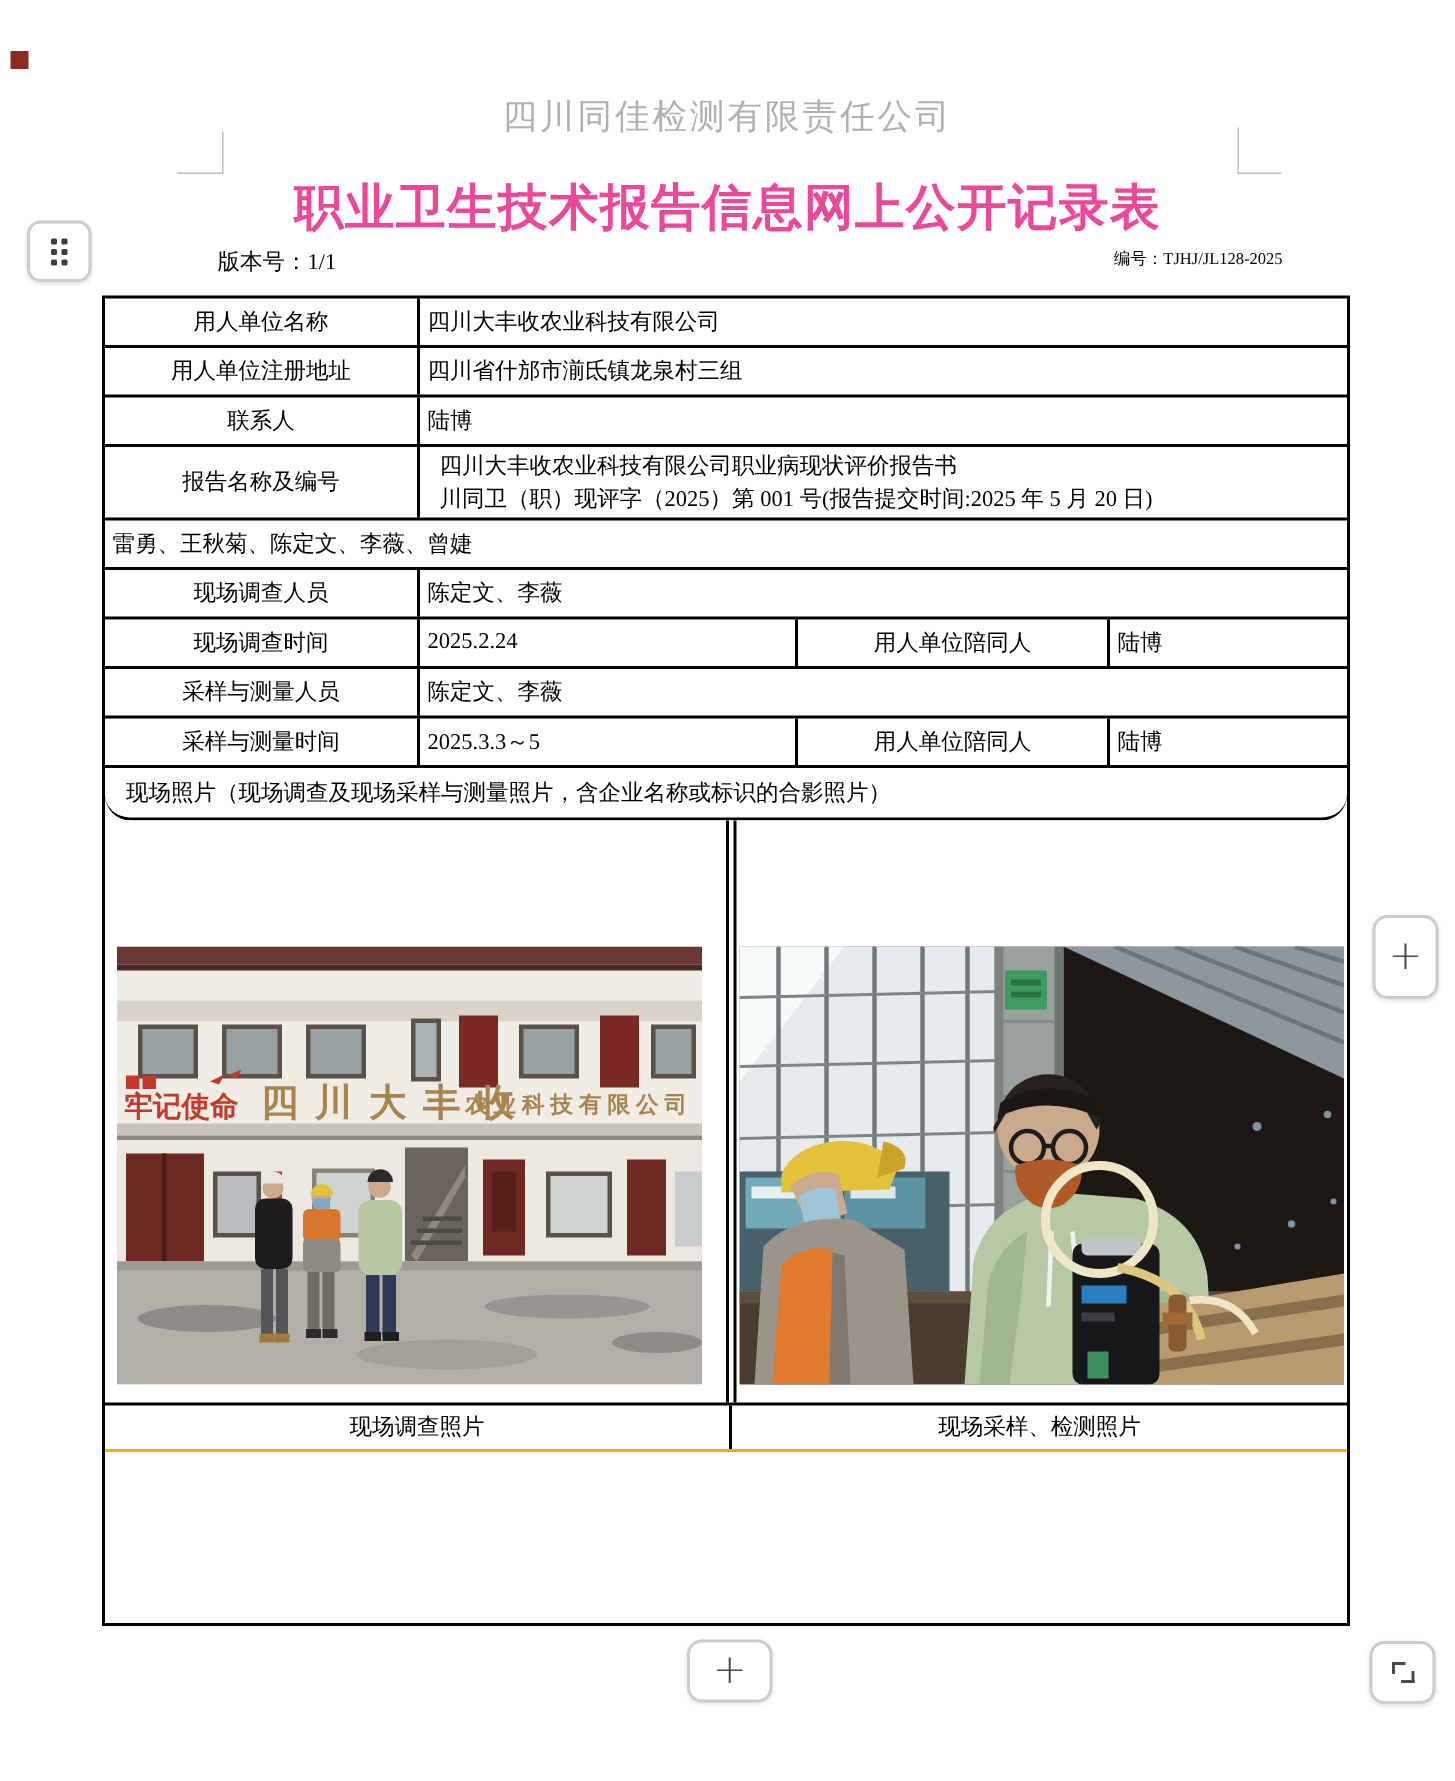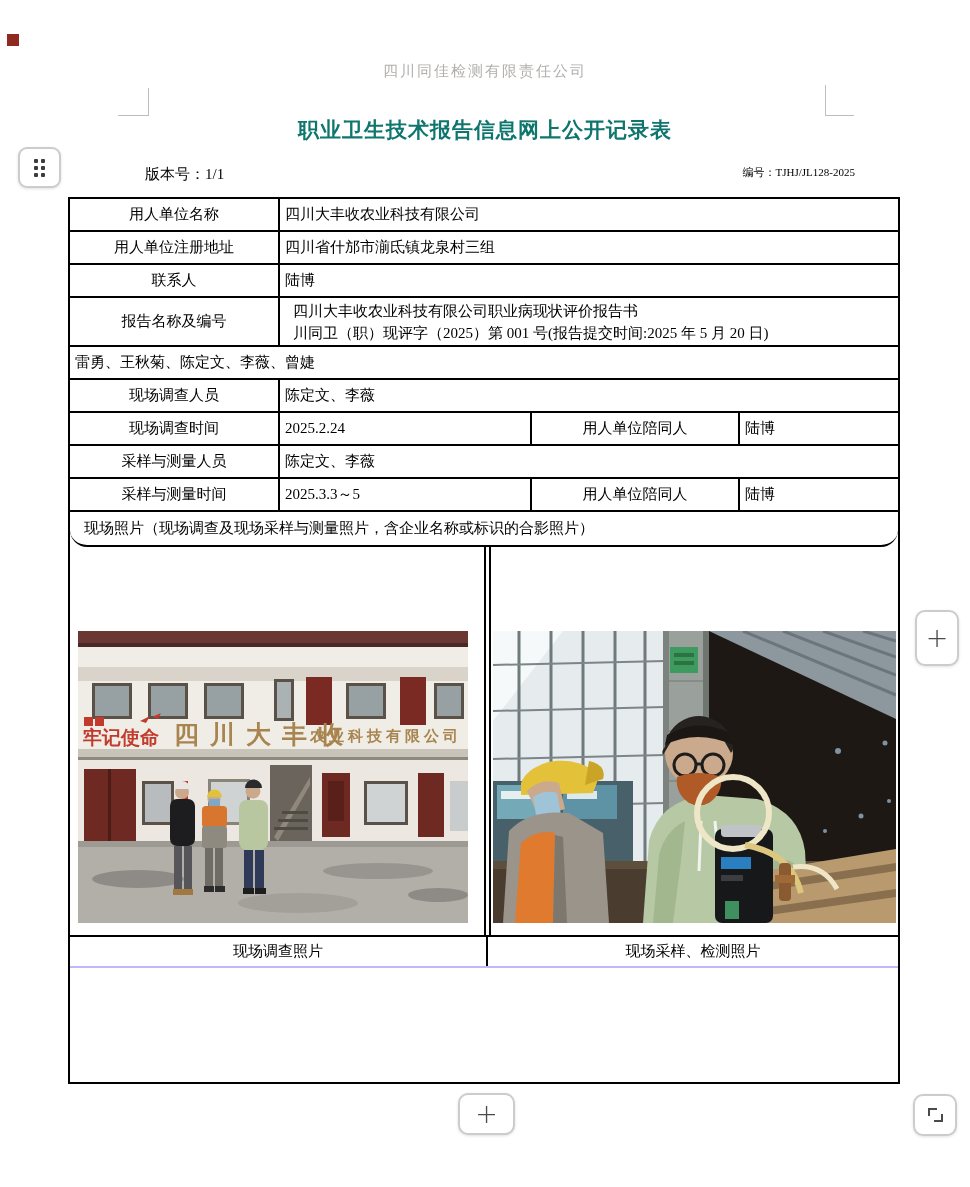--- a/index.html
+++ b/index.html
@@ -1,23 +1,23 @@
 <!DOCTYPE html>
 <html><head>
 <meta charset="utf-8">
 <style>
   html,body{margin:0;padding:0;background:#ffffff;}
   #screen{position:relative;width:970px;height:1187px;background:#ffffff;overflow:hidden;
           font-family:"Liberation Serif","DejaVu Serif",serif;color:#000;}
 
   
   .company-header{position:absolute;left:0;right:0;top:62px;text-align:center;
-    font-size:15px;letter-spacing:2px;color:#b2b0ae;font-weight:400;}
+    font-size:23px;letter-spacing:2px;color:#b2b0ae;font-weight:400;}
   .doc-title{position:absolute;left:0;right:0;top:116px;text-align:center;
-    font-size:21px;font-weight:700;letter-spacing:1px;color:#0f766e;}
+    font-size:33px;font-weight:700;letter-spacing:1px;color:#ec4899;}
   .version{position:absolute;left:145px;top:165px;font-size:15px;}
   .code{position:absolute;right:115px;top:165px;font-size:11px;}
 
   
   .red-marker{position:absolute;left:7px;top:34px;width:12px;height:12px;background:#8f2a21;}
   .crop-left{position:absolute;left:118px;top:88px;width:30px;height:27px;
     border-right:1px solid #bdbdbd;border-bottom:1px solid #bdbdbd;}
   .crop-right{position:absolute;left:825px;top:85px;width:28px;height:30px;
     border-left:1px solid #bdbdbd;border-bottom:1px solid #bdbdbd;}
 
@@ -32,21 +32,21 @@
   .w252{width:252px;flex:none;border-right:2px solid #000;}
   .w210b{width:208px;flex:none;border-right:2px solid #000;justify-content:center;}
   .w-last{flex:1;}
   .h33{height:33px;} .h49{height:49px;}
   .report-val{flex-direction:column;align-items:flex-start;justify-content:center;line-height:22px;padding-left:13px;}
   .photos-header{height:33px;display:flex;align-items:center;padding-left:14px;border-bottom:2px solid #000;border-radius:17px;}
   .photo-row{display:flex;height:390px;border-bottom:2px solid #000;box-sizing:border-box;column-gap:3px;}
   .photo-cell-l{width:416px;flex:none;border-right:2px solid #000;box-sizing:border-box;
     padding:84px 0 0 8px;}
   .photo-cell-r{flex:1;border-left:2px solid #000;box-sizing:border-box;padding:84px 0 0 2px;}
-  .caption-row{display:flex;height:31px;border-bottom:2px solid #c4b5fd;box-sizing:border-box;}
+  .caption-row{display:flex;height:31px;border-bottom:2px solid #eab308;box-sizing:border-box;}
   .cap-l{width:418px;flex:none;border-right:2px solid #000;justify-content:center;}
   .cap-r{flex:1;justify-content:center;}
   .empty-row{height:114px;}
   .photo-frame{display:block;}
 
   
   .ctl{position:absolute;background:#fff;border:2px solid #cccccc;border-radius:10px;
     box-shadow:0 1px 3px rgba(0,0,0,0.12);display:flex;align-items:center;justify-content:center;
     font-family:"DejaVu Sans","Liberation Sans",sans-serif;color:#4a4a4a;cursor:pointer;}
   .grid-btn{left:18px;top:147px;width:39px;height:37px;border-radius:9px;}

